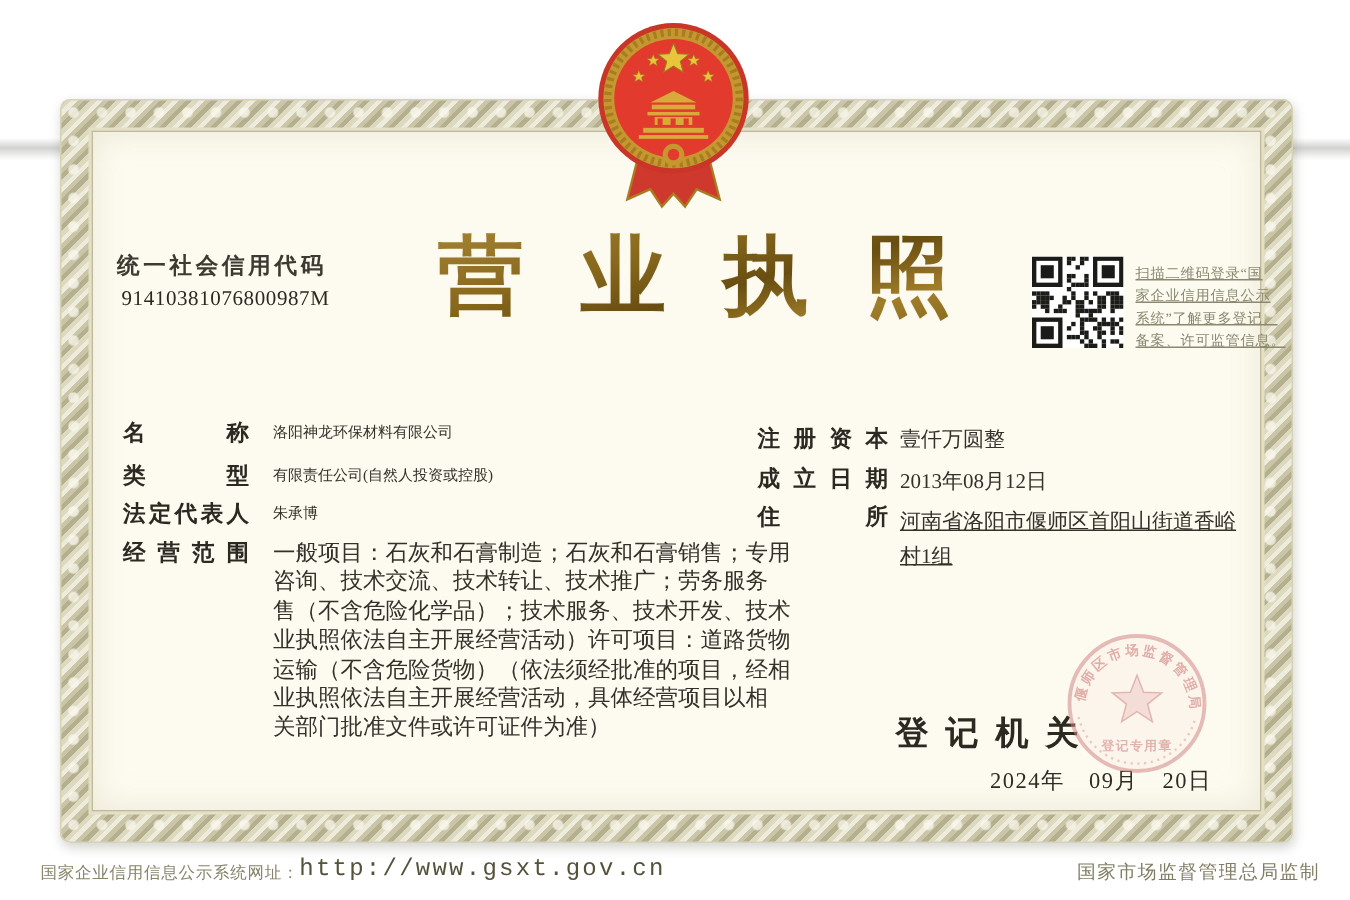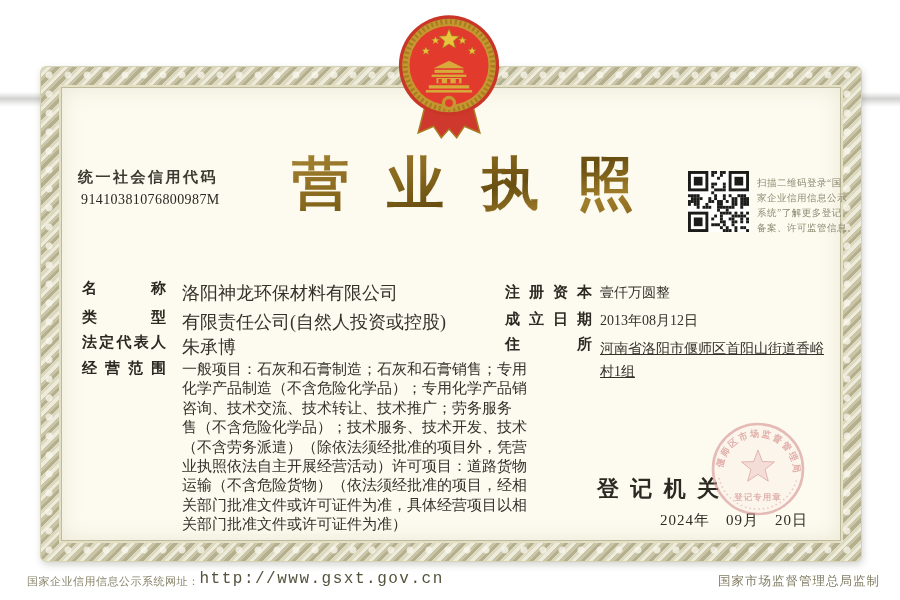--- a/index.html
+++ b/index.html
@@ -52,27 +52,27 @@
     left:280px;top:146px;width:400px;
     font-size:57px;font-weight:bold;letter-spacing:38px;text-indent:12px;white-space:nowrap;
     background:linear-gradient(165deg,#b3903e 0%,#8a6a1e 35%,#664c10 55%,#a8842e 75%,#7c5d16 100%);
     -webkit-background-clip:text;background-clip:text;color:transparent;
     text-shadow:0 0 1px rgba(120,92,26,0.15);
   }
 
   
   .qr{left:688px;top:171px;width:61px;height:61px;background:#fff;}
   .qr svg{display:block;width:61px;height:61px;}
-  .qr-caption{left:757px;top:176px;width:100px;font-size:9.5px;line-height:15px;color:#8b8870;letter-spacing:0.5px;}
+  .qr-caption{left:757px;top:176px;width:100px;font-size:9.5px;line-height:15px;color:#8b8870;letter-spacing:0.5px;text-decoration:underline;}
 
   
   .flabel{font-weight:bold;font-size:15px;color:#2c2922;text-align:justify;text-align-last:justify;}
   .flabel-l{left:82px;width:84px;}
   .flabel-r{left:505px;width:87px;}
-  .fvalue{font-size:18px;color:#34302a;}
+  .fvalue{font-size:10px;color:#34302a;}
   .fvalue-l{left:182px;}
   .fvalue-r{left:600px;font-size:14px;}
 
   .scope-lines div{white-space:nowrap;line-height:19.4px;font-size:15px;color:#34302a;}
 
   .addr{width:236px;line-height:23px;}
 
   
   .reg-label{left:597px;top:474px;width:122px;font-size:22px;font-weight:bold;color:#2c2922;text-align:justify;text-align-last:justify;}
   .reg-date{left:660px;top:511px;font-size:15px;color:#2e2b24;letter-spacing:1px;white-space:nowrap;}
@@ -281,27 +281,25 @@
 
   <div class="abs flabel flabel-l" style="top:308px;">类型</div>
   <div class="abs fvalue fvalue-l" style="top:310px;">有限责任公司(自然人投资或控股)</div>
 
   <div class="abs flabel flabel-l" style="top:333px;">法定代表人</div>
   <div class="abs fvalue fvalue-l" style="top:335px;">朱承博</div>
 
   <div class="abs flabel flabel-l" style="top:359px;">经营范围</div>
   <div class="abs fvalue-l scope-lines" style="top:360px;">
     <div>一般项目：石灰和石膏制造；石灰和石膏销售；专用</div>
-    <div>化学产品制造（不含危险化学品）；专用化学产品销</div>
     <div>咨询、技术交流、技术转让、技术推广；劳务服务</div>
     <div>售（不含危险化学品）；技术服务、技术开发、技术</div>
-    <div>（不含劳务派遣）（除依法须经批准的项目外，凭营</div>
     <div>业执照依法自主开展经营活动）许可项目：道路货物</div>
     <div>运输（不含危险货物）（依法须经批准的项目，经相</div>
-    <div>关部门批准文件或许可证件为准，具体经营项目以相</div>
+    <div>业执照依法自主开展经营活动，具体经营项目以相</div>
     <div>关部门批准文件或许可证件为准）</div>
   </div>
 
   <div class="abs flabel flabel-r" style="top:283px;">注册资本</div>
   <div class="abs fvalue fvalue-r" style="top:284px;">壹仟万圆整</div>
 
   <div class="abs flabel flabel-r" style="top:310px;">成立日期</div>
   <div class="abs fvalue fvalue-r" style="top:312px;">2013年08月12日</div>
 
   <div class="abs flabel flabel-r" style="top:335px;">住所</div>

